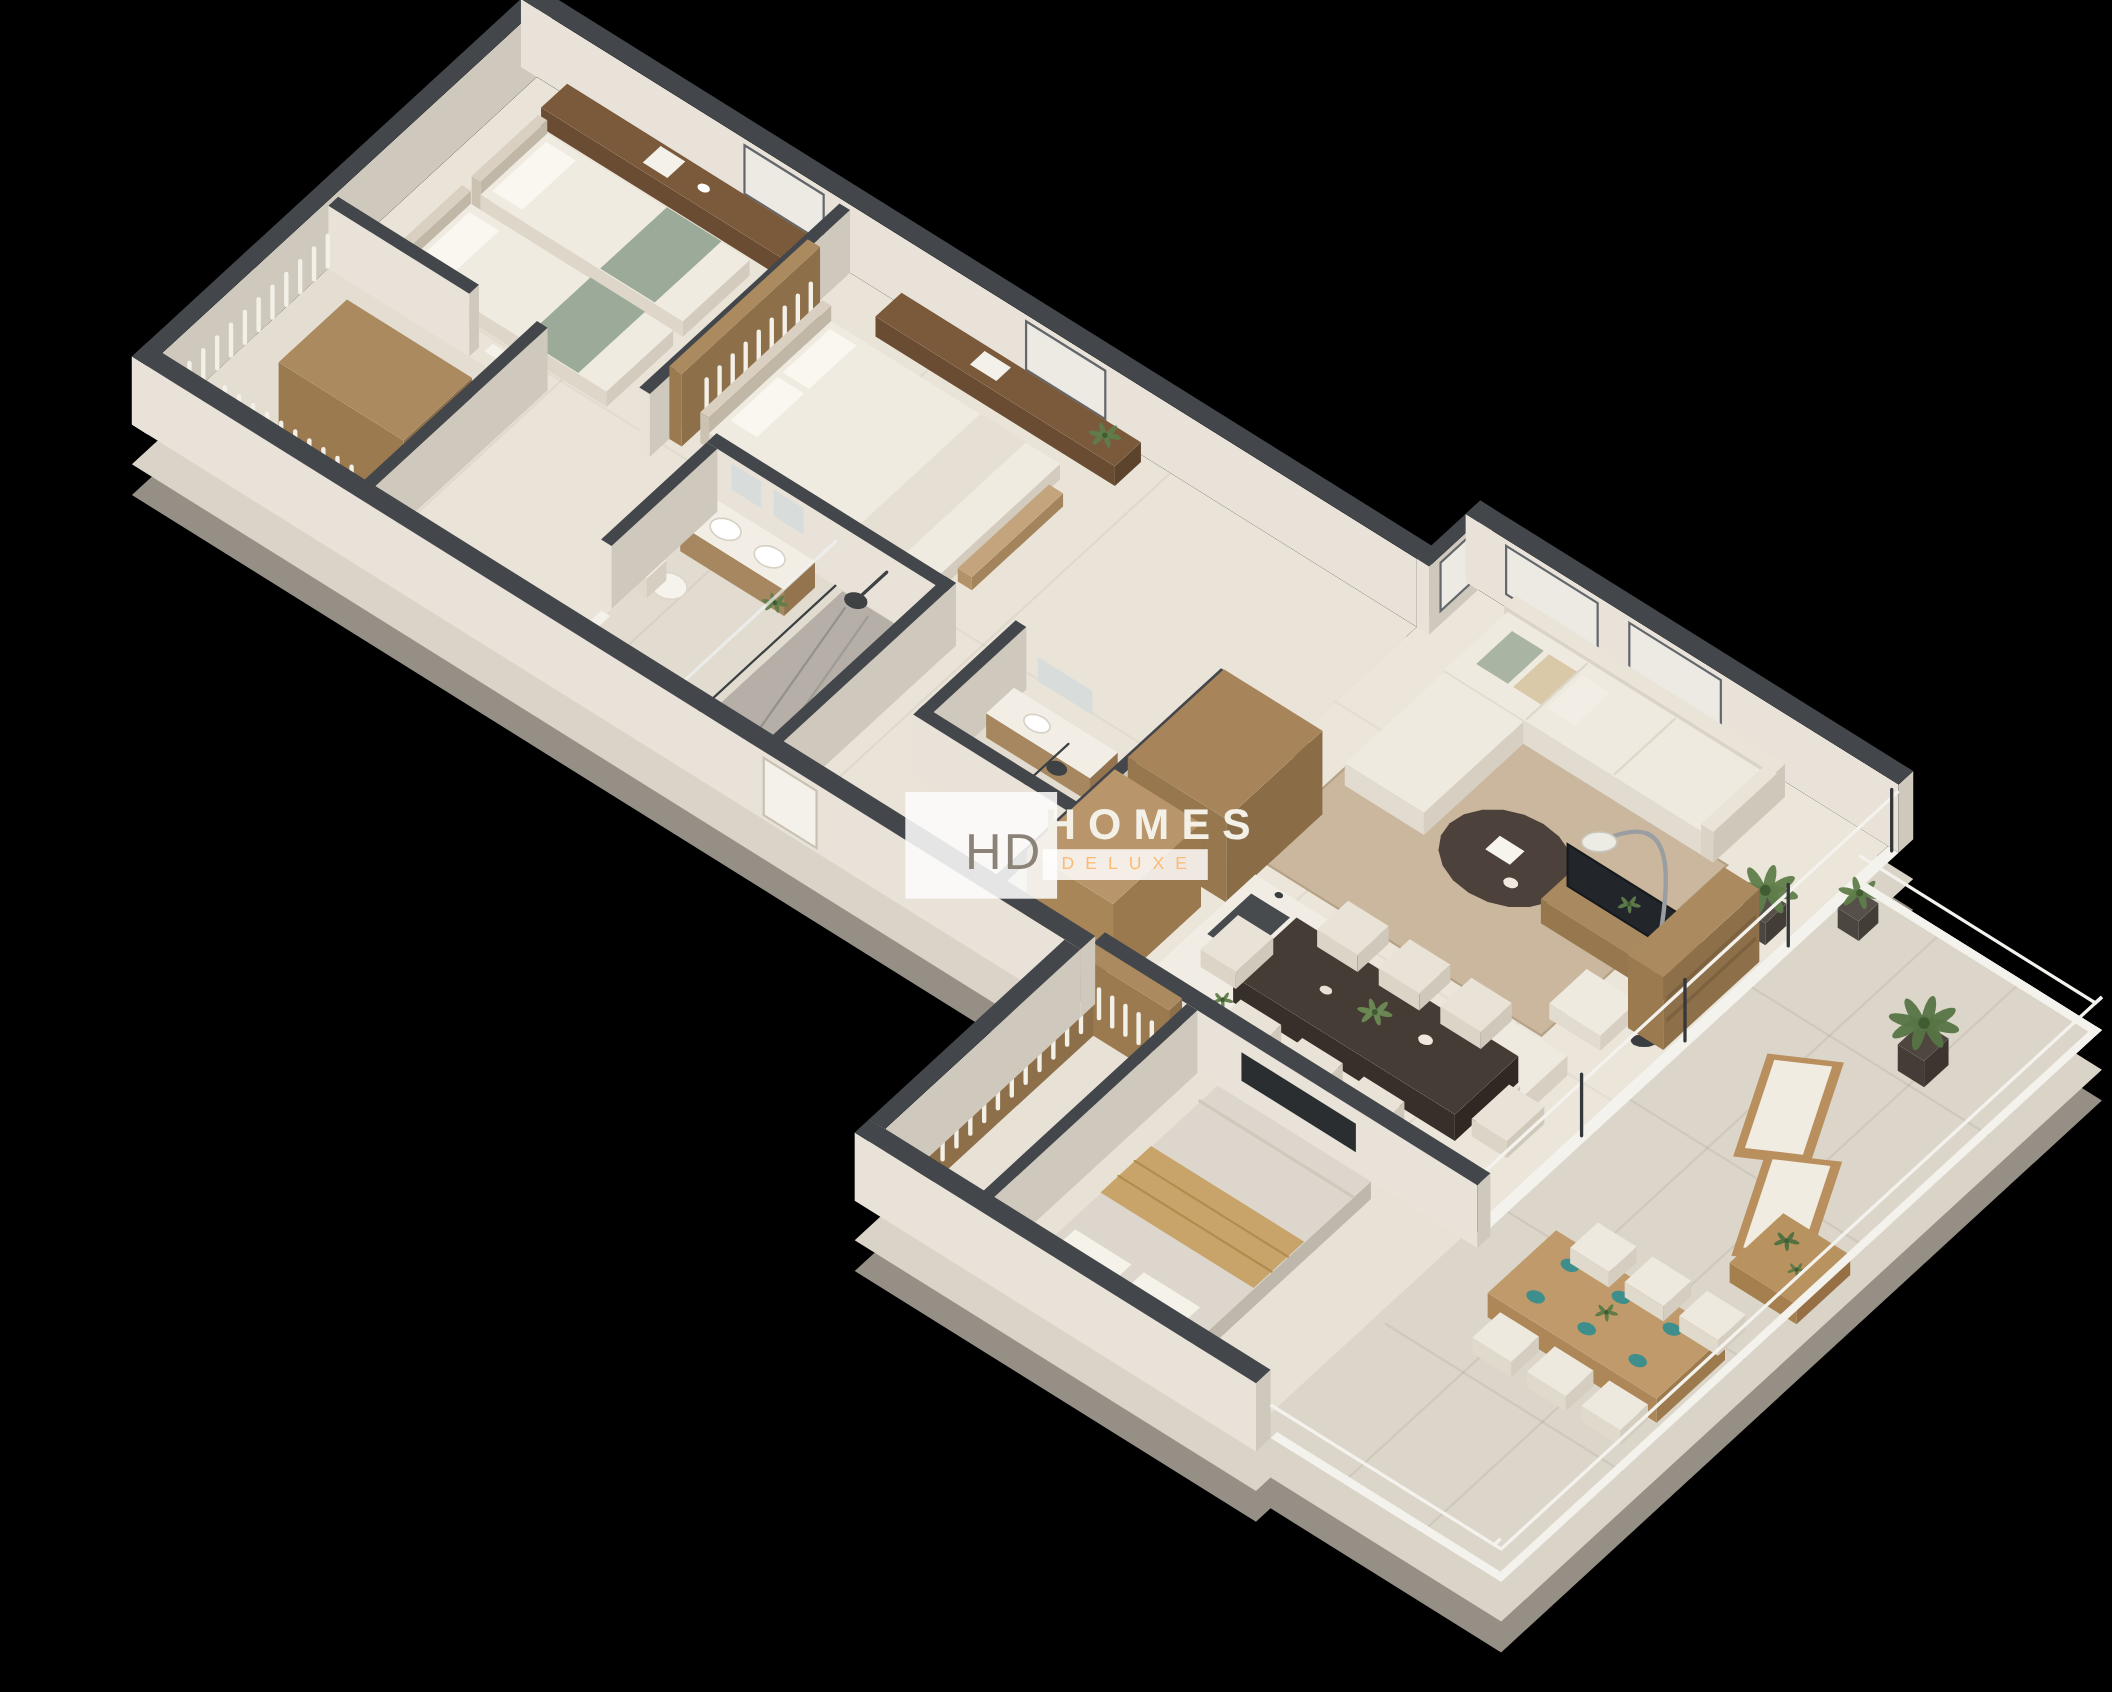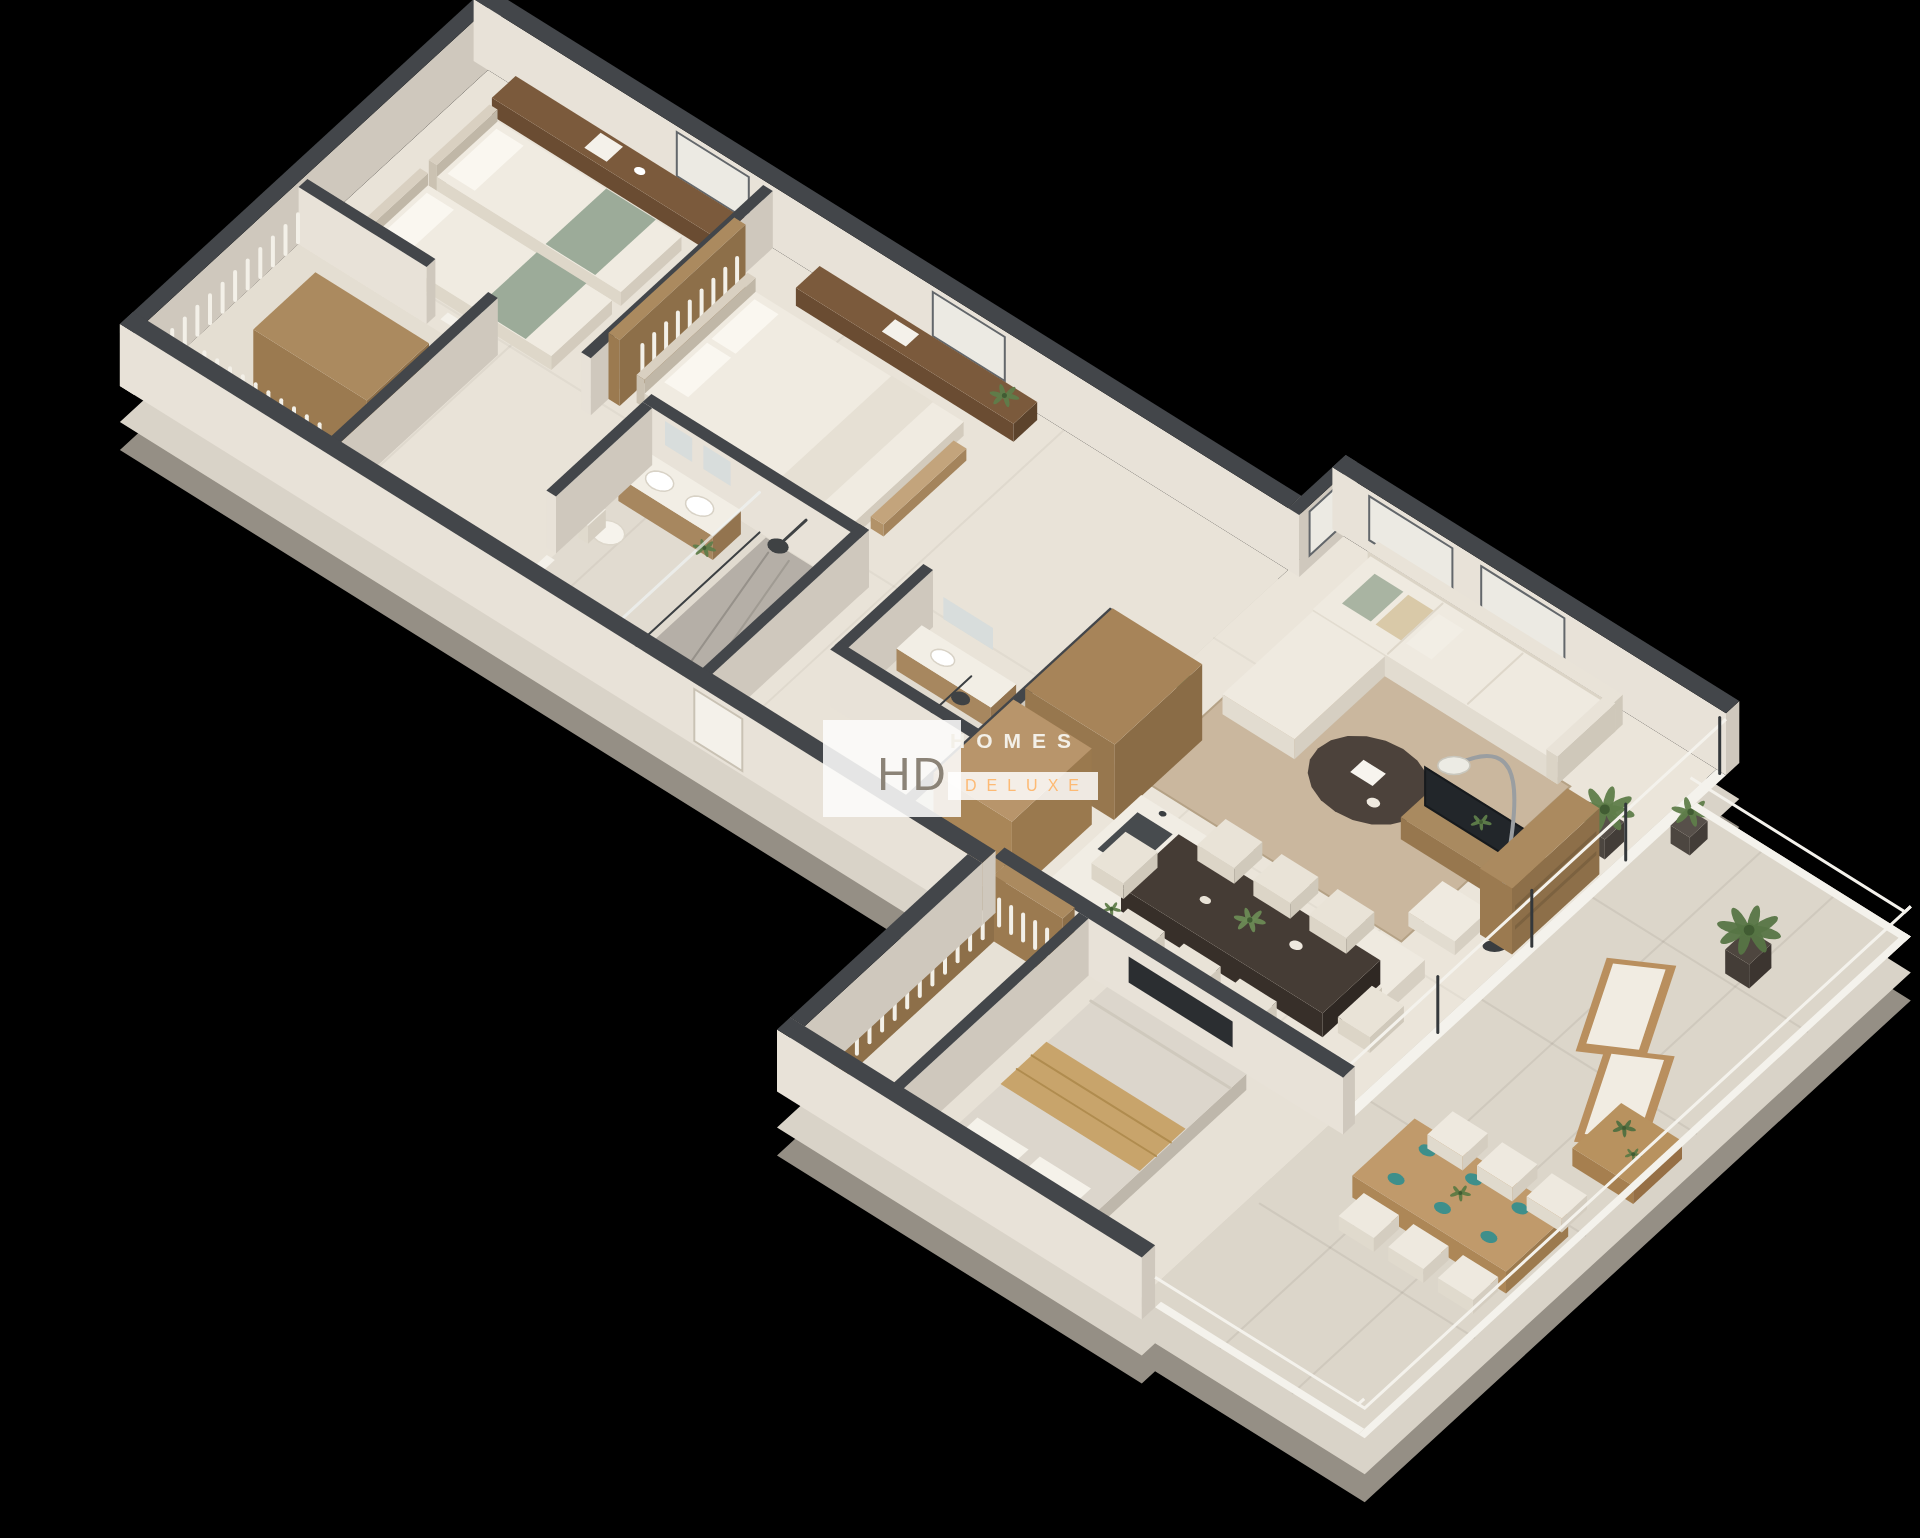--- a/index.html
+++ b/index.html
@@ -2,21 +2,21 @@
 <html><head>
 <meta charset="utf-8">
 <style>
   html,body{margin:0;padding:0;background:#000;}
   .stage{position:relative;width:1920px;height:1538px;background:#000;overflow:hidden;
          font-family:"Liberation Sans", sans-serif;}
   #plan{position:absolute;left:0;top:0;}
   .wm-hd-box{position:absolute;left:823px;top:720px;width:97px;height:97px;
              background:rgba(252,252,250,0.88);display:flex;align-items:center;justify-content:center;padding-left:41px;}
   .wm-hd-text{font-size:46px;color:#8b8377;letter-spacing:2px;font-weight:400;margin-top:10px;}
-  .wm-homes{position:absolute;left:950px;top:729px;font-size:21px;font-weight:600;
+  .wm-homes{position:absolute;left:950px;top:729px;font-size:39px;font-weight:600;
             color:#f3f0e8;letter-spacing:11px;white-space:nowrap;}
   .wm-deluxe-box{position:absolute;left:948px;top:772px;width:150px;height:28px;
                  background:rgba(255,255,255,0.84);display:flex;align-items:center;justify-content:center;}
   .wm-deluxe-text{font-size:16px;color:#fdba74;letter-spacing:10px;font-weight:400;margin-left:8px;}
 </style>
 </head>
 <body>
 
 <div class="stage">
   <svg id="plan" width="1920" height="1538" viewBox="0 0 1920 1538">

